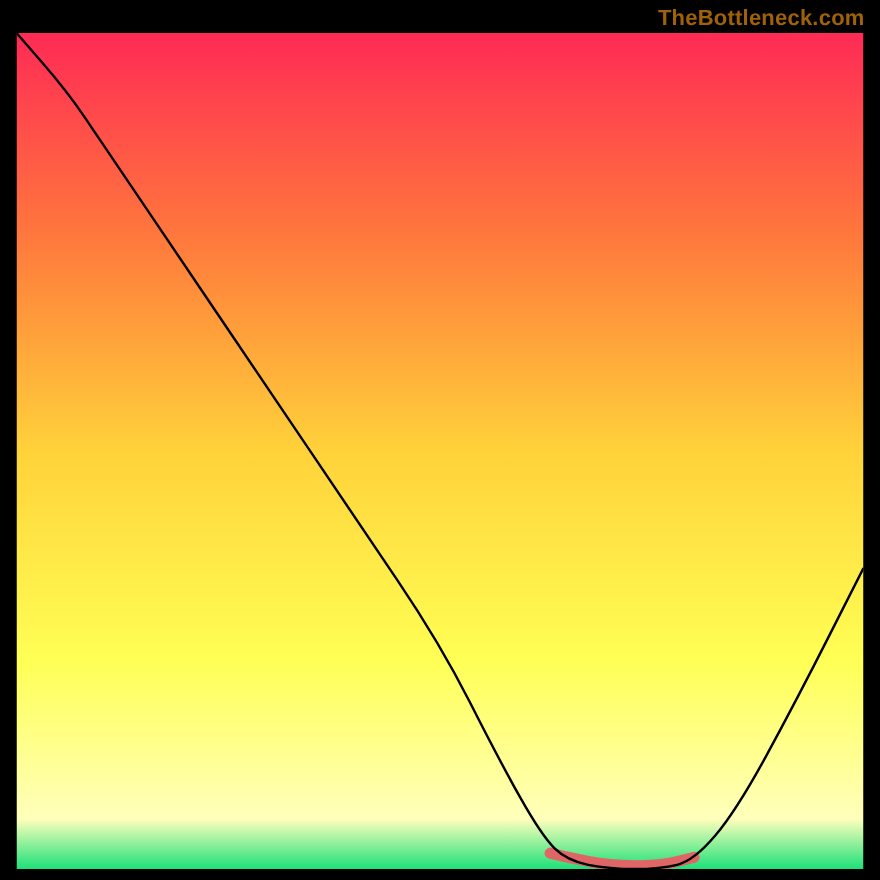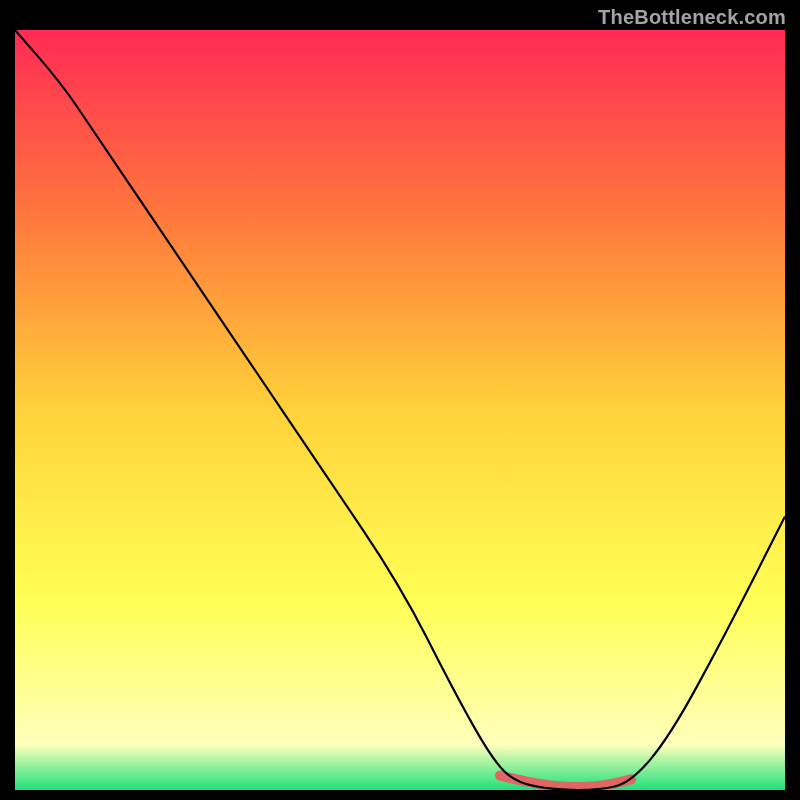--- a/index.html
+++ b/index.html
@@ -10,21 +10,21 @@
     position: relative;
     background: #000;
   }
   .watermark {
     position: absolute;
     top: 6px;
     right: 14px;
     font-family: Arial, Helvetica, sans-serif;
     font-size: 20px;
     font-weight: bold;
-    color: #a3a3a3;
+    color: #a16207;
     z-index: 10;
     letter-spacing: 0.2px;
   }
   .plot-wrap {
     position: absolute;
     left: 15px;
     top: 30px;
     width: 770px;
     height: 760px;
   }

